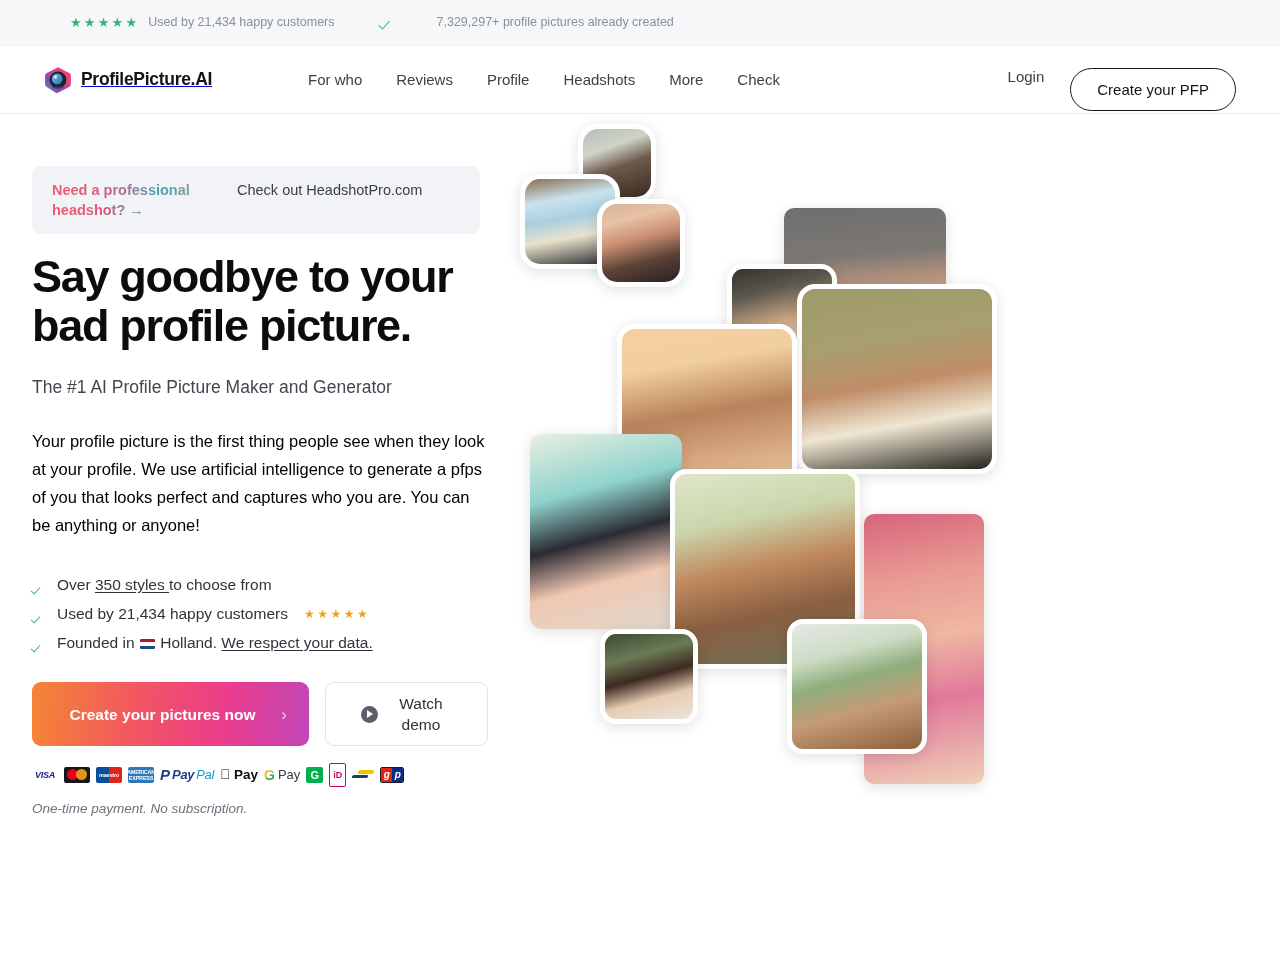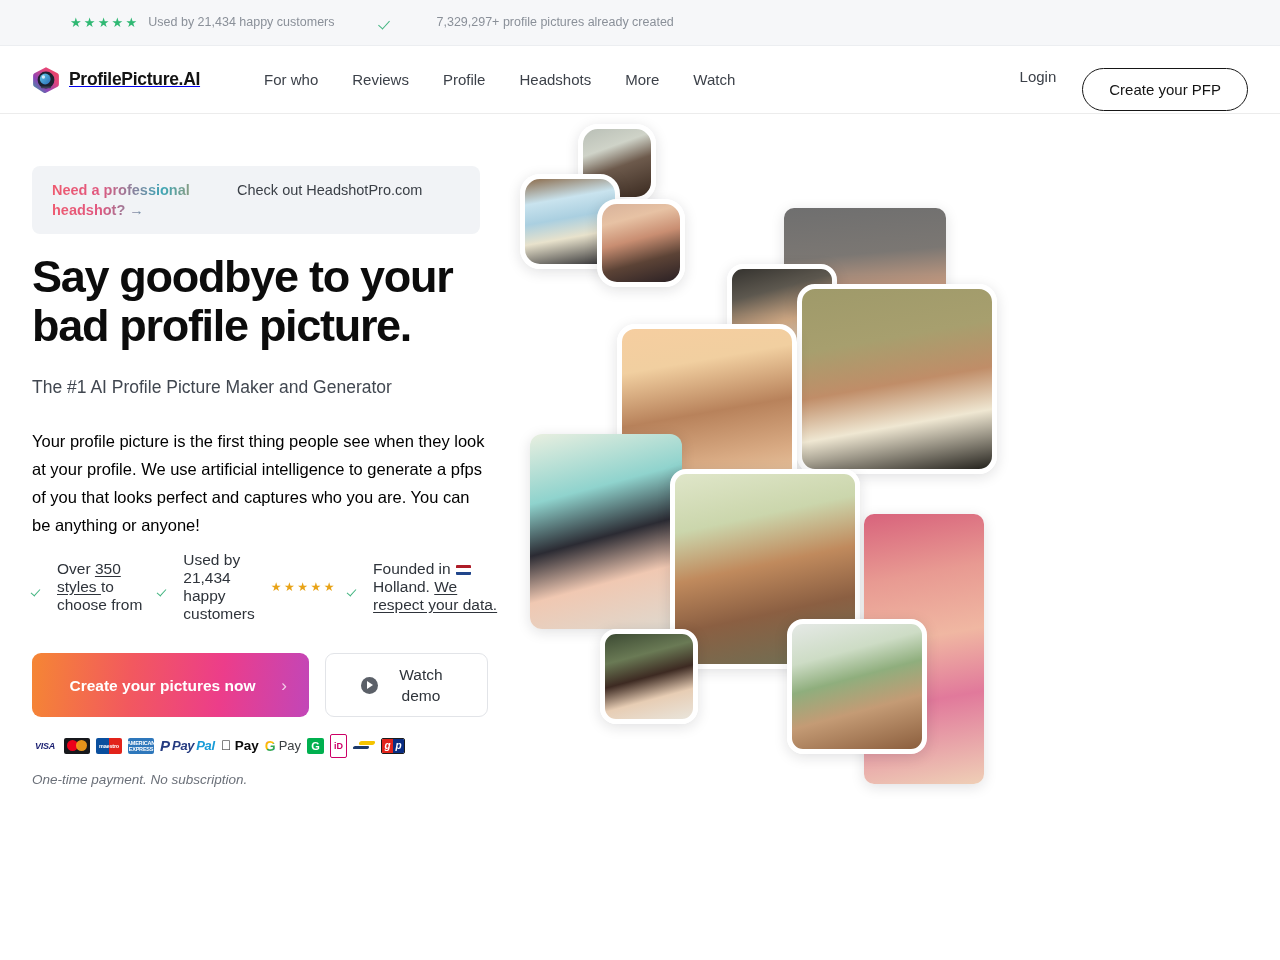--- a/index.html
+++ b/index.html
@@ -45,23 +45,24 @@
   .flag-nl {
     display: inline-block; width: 15px; height: 10px; vertical-align: -1px;
     border-radius: 1px; overflow: hidden; position: relative; margin: 0 1px;
     background: linear-gradient(#ae1c28 0 33.3%, #ffffff 33.3% 66.6%, #21468b 66.6% 100%);
   }
 
   
   header.nav {
     height: 68px;
     display: flex; align-items: center;
-    padding: 0 32px;
+    padding: 0 44px;
     border-bottom: 1px solid #ececec;
     background: #fff;
+    gap: 32px;
   }
   .brand { display: flex; align-items: center; gap: 9px; }
   .brand-mark {
     width: 28px; height: 28px; position: relative; flex: 0 0 28px;
   }
   .brand-name {
     font-size: 17.5px; font-weight: 700; color: #141414; letter-spacing: -0.3px;
   }
   .nav-links { display: flex; align-items: center; gap: 34px; margin-left: 64px; }
   .nav-link {
@@ -101,21 +102,21 @@
     font-size: 45px; line-height: 49px; font-weight: 700;
     letter-spacing: -1.3px; color: #0c0c0c; max-width: 430px;
   }
   .subhead {
     margin-top: 24px; font-size: 17.5px; line-height: 27px; color: #414750; max-width: 400px;
   }
   .body-copy {
     margin-top: 26px; font-size: 16.5px; line-height: 28px; color: #000000; max-width: 455px;
   }
 
-  .feature-list { margin-top: 12px; display: flex; flex-direction: row; gap: 11px; }
+  .feature-list { margin-top: 37px; display: flex; flex-direction: column; gap: 11px; }
   .feature-row { display: flex; align-items: center; gap: 11px; font-size: 15.5px; color: #2f343b; }
   .feature-row u, .feature-row .ul { text-decoration: underline; text-underline-offset: 2px; }
   .stars-gold { color: #e8a317; font-size: 12px; letter-spacing: 2.5px; margin-left: 5px; }
 
   .cta-row { margin-top: 30px; display: flex; gap: 16px; align-items: stretch; }
   .cta-primary {
     width: 277px; height: 64px; border: none; border-radius: 9px; cursor: pointer;
     background: linear-gradient(96deg, #f58634 0%, #f2585f 36%, #ec3d8a 68%, #c246b8 100%);
     color: #fff; font-size: 15.5px; font-weight: 700; line-height: 21px;
     font-family: "Liberation Sans", sans-serif;
@@ -150,21 +151,21 @@
   .pay-mc .c1, .pay-mc .c2 { position: absolute; top: 2.5px; width: 11px; height: 11px; border-radius: 50%; }
   .pay-mc .c1 { left: 3px; background: #eb001b; }
   .pay-mc .c2 { right: 3px; background: #f79e1b; opacity: .92; }
   .pay-maestro { width: 26px; background: linear-gradient(90deg,#0a4f9e 0 50%, #e2231a 50% 100%); position: relative; overflow: hidden; }
   .pay-maestro::after { content: "maestro"; position: absolute; inset: 0; display: flex; align-items: center; justify-content: center;
     font-size: 5.5px; font-weight: 700; color: #fff; }
   .pay-amex { width: 26px; background: #2e77bb; color: #fff; font-size: 5.5px; line-height: 6px; text-align: center; }
   .pay-paypal { display: flex; align-items: center; gap: 2px; }
   .pay-paypal .pp-glyph { font-size: 15px; font-weight: 700; color: #253b80; line-height: 1; font-style: italic; }
   .pay-paypal .pp-a { font-size: 13px; font-weight: 700; color: #253b80; font-style: italic; letter-spacing: -0.3px; }
-  .pay-paypal .pp-b { font-size: 13px; font-weight: 700; color: #179bd7; font-style: italic; letter-spacing: -0.3px; }
+  .pay-paypal .pp-b { font-size: 13px; font-weight: 400; color: #179bd7; font-style: italic; letter-spacing: -0.3px; }
   .pay-apple { display: flex; align-items: center; gap: 1px; font-size: 13.5px; font-weight: 600; color: #0b0b0b; }
   .pay-gpay { display: flex; align-items: center; gap: 3px; font-size: 13px; font-weight: 500; color: #3c4043; }
   .g-letter { font-weight: 700; font-size: 14px;
     background: linear-gradient(135deg,#ea4335 0 25%, #fbbc05 25% 50%, #34a853 50% 75%, #4285f4 75% 100%);
     -webkit-background-clip: text; background-clip: text; -webkit-text-fill-color: transparent; }
   .pay-giro { width: 17px; height: 16px; background: #00b04f; color: #fff; font-size: 11px; font-weight: 700;
     display: flex; align-items: center; justify-content: center; border-radius: 2px; }
   .pay-ideal { width: 17px; height: 24px; background: #fff; border: 1px solid #cc0066; border-radius: 2px;
     color: #cc0066; font-size: 9px; font-weight: 700; display: flex; align-items: center; justify-content: center; }
   .pay-sofort { width: 22px; height: 14px; position: relative; }
@@ -231,21 +232,21 @@
     </span>
     <span class="brand-name">ProfilePicture.AI</span>
   </a>
 
   <nav class="nav-links">
     <a class="nav-link" href="#">For who</a>
     <a class="nav-link" href="#">Reviews</a>
     <a class="nav-link" href="#">Profile</a>
     <a class="nav-link" href="#">Headshots</a>
     <a class="nav-link" href="#">More</a>
-    <a class="nav-link" href="#">Watch</a>
+    <a class="nav-link" href="#">Check</a>
   </nav>
 
   <div class="nav-right">
     <a class="login-link" href="#">Login</a>
     <button class="pfp-btn">Create your PFP</button>
   </div>
 </header>
 
 <div class="main">
 

